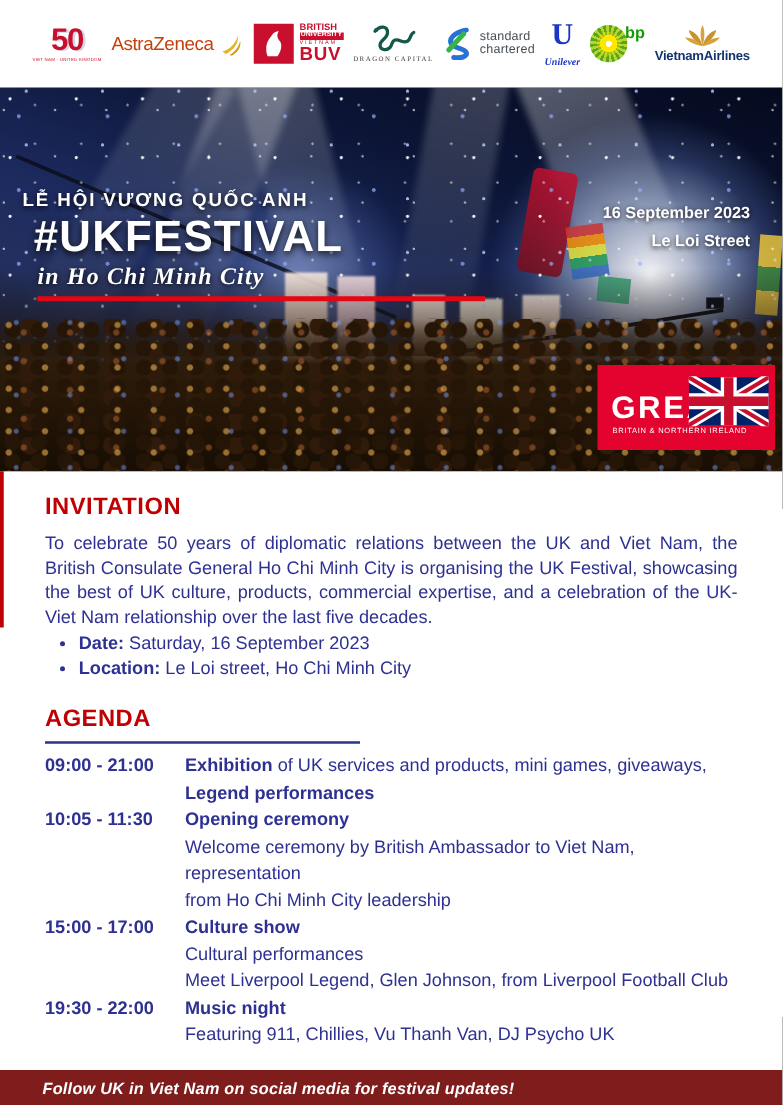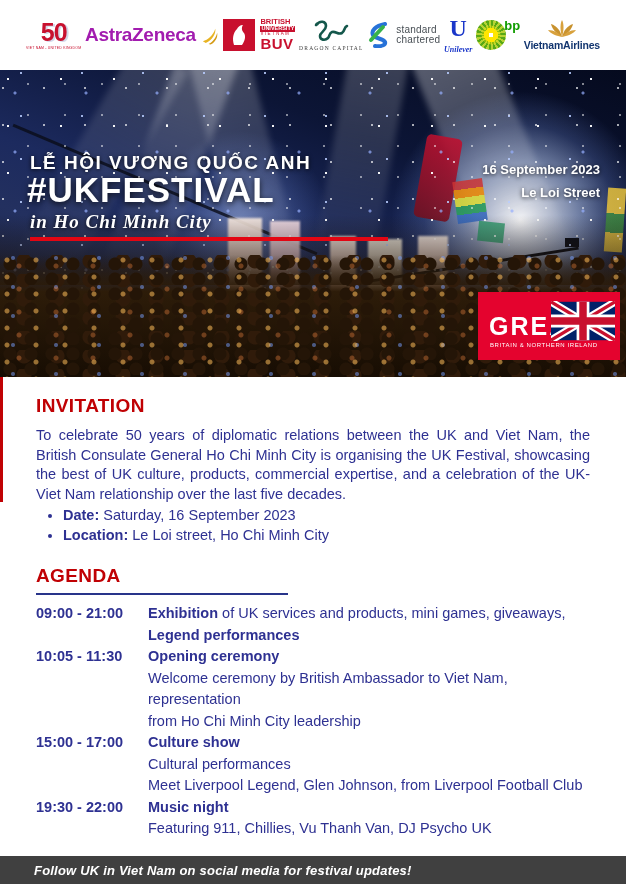--- a/index.html
+++ b/index.html
@@ -9,21 +9,21 @@
     background:#ffffff; overflow:hidden;
     font-family:"Liberation Sans", sans-serif;
   }
 
   
   .logo-bar { height:70px; display:flex; align-items:center; justify-content:space-between; padding:0 26px; background:#fff; }
   .sponsor { display:flex; align-items:center; gap:5px; }
   .logo50 { text-align:center; line-height:1; }
   .logo50 .big5 { font-size:25px; font-weight:bold; color:#c8102e; letter-spacing:-1px; text-shadow:2px 1px 0 #1d3c8f33; }
   .logo50 .sub { display:block; font-size:3.5px; color:#c8102e; margin-top:2px; letter-spacing:.2px; }
-  .az-text { font-size:19px; font-weight:bold; color:#a21caf; letter-spacing:-.3px; }
+  .az-text { font-size:15px; font-weight:normal; color:#c2410c; letter-spacing:-.3px; }
   .buv-box { width:32px; height:32px; background:#c8102e; display:flex; align-items:center; justify-content:center; }
   .buv-col { display:flex; flex-direction:column; line-height:1.05; }
   .buv-l1 { font-size:7.5px; font-weight:bold; color:#c8102e; }
   .buv-l2 { font-size:5.5px; font-weight:bold; color:#fff; background:#c8102e; padding:0 1px; align-self:flex-start; }
   .buv-l3 { font-size:4.5px; color:#c8102e; letter-spacing:1.4px; }
   .buv-l4 { font-size:15px; font-weight:bold; color:#c8102e; letter-spacing:.5px; }
   .dragon { display:flex; flex-direction:column; align-items:center; gap:2px; }
   .dragon-label { font-family:"Liberation Serif", serif; font-size:5.5px; color:#3c3c3c; letter-spacing:1.2px; }
   .sc-col { display:flex; flex-direction:column; line-height:1; }
   .sc-col span { font-size:10px; color:#474e54; letter-spacing:.2px; }
@@ -82,21 +82,21 @@
     background:
       radial-gradient(circle 3px at 7px 5px,  rgba(255,190,90,.55) 2px, transparent 3px) 0 0/29px 17px,
       radial-gradient(circle 3px at 19px 11px, rgba(225,125,60,.4) 2px, transparent 3px) 0 0/37px 23px,
       radial-gradient(circle 2px at 13px 3px, rgba(120,160,255,.5) 1.5px, transparent 2.5px) 0 0/43px 29px,
       radial-gradient(circle 7px at 10px 9px, #241507 6px, transparent 7px) 0 0/21px 15px,
       radial-gradient(circle 8px at 24px 6px, #301b0a 7px, transparent 8px) 0 0/33px 19px,
       linear-gradient(180deg, rgba(43,27,10,0) 0%, #2d1c09 30%, #170d03 100%); }
   .crowd-fade { position:absolute; left:0; right:0; bottom:92px; height:70px;
     background:linear-gradient(180deg, transparent, rgba(30,20,8,.75)); }
 
-  .hero-title-vn { position:absolute; left:30px; top:82px; color:#fff; font-size:19px; font-weight:bold;
+  .hero-title-vn { position:absolute; left:18px; top:82px; color:#fff; font-size:15px; font-weight:bold;
     letter-spacing:1.5px; text-shadow:0 1px 4px rgba(0,0,0,.8); }
   .hero-title-en { position:absolute; left:27px; top:100px; color:#fff; font-size:35px; font-weight:bold;
     letter-spacing:1px; text-shadow:0 2px 6px rgba(0,0,0,.8); }
   .hero-sub { position:absolute; left:30px; top:141px; color:#fff; font-size:19px; font-style:italic; font-weight:bold;
     font-family:"Liberation Serif", serif; letter-spacing:1px; text-shadow:0 1px 4px rgba(0,0,0,.8); }
   .hero-underline { position:absolute; left:30px; top:167px; width:358px; height:4px; background:#e30613; }
   .hero-date { position:absolute; right:26px; top:88px; text-align:right; color:#fff; font-size:13px; font-weight:bold;
     line-height:23px; text-shadow:0 1px 4px rgba(0,0,0,.8); }
 
   .great-box { position:absolute; right:6px; bottom:17px; width:142px; height:68px; background:#e4032e; }
@@ -114,21 +114,21 @@
   ul.bullets li { font-size:14.5px; line-height:19.5px; }
   ul.bullets li b { font-weight:bold; }
   .agenda-heading-wrap { margin-top:20px; width:252px; border-bottom:2.5px solid #28348a; padding-bottom:6px; }
   .agenda-rows { margin-top:8px; }
   .agenda-row { display:flex; }
   .agenda-time { flex:none; width:112px; font-size:14.5px; font-weight:bold; line-height:21.5px; }
   .agenda-desc { flex:1; font-size:14.5px; line-height:21.5px; }
   .agenda-line b { font-weight:bold; }
 
   
-  .footer { position:absolute; left:0; right:0; bottom:0; height:28px; background:#404040;
+  .footer { position:absolute; left:0; right:0; bottom:0; height:28px; background:#7f1d1d;
     display:flex; align-items:center; padding-left:34px; }
   .footer-text { color:#fff; font-size:13px; font-weight:bold; font-style:italic; letter-spacing:.2px; }
 </style>
 </head>
 <body>
 
 <div class="page">
 
   <div class="logo-bar">
     <div class="sponsor logo50">

